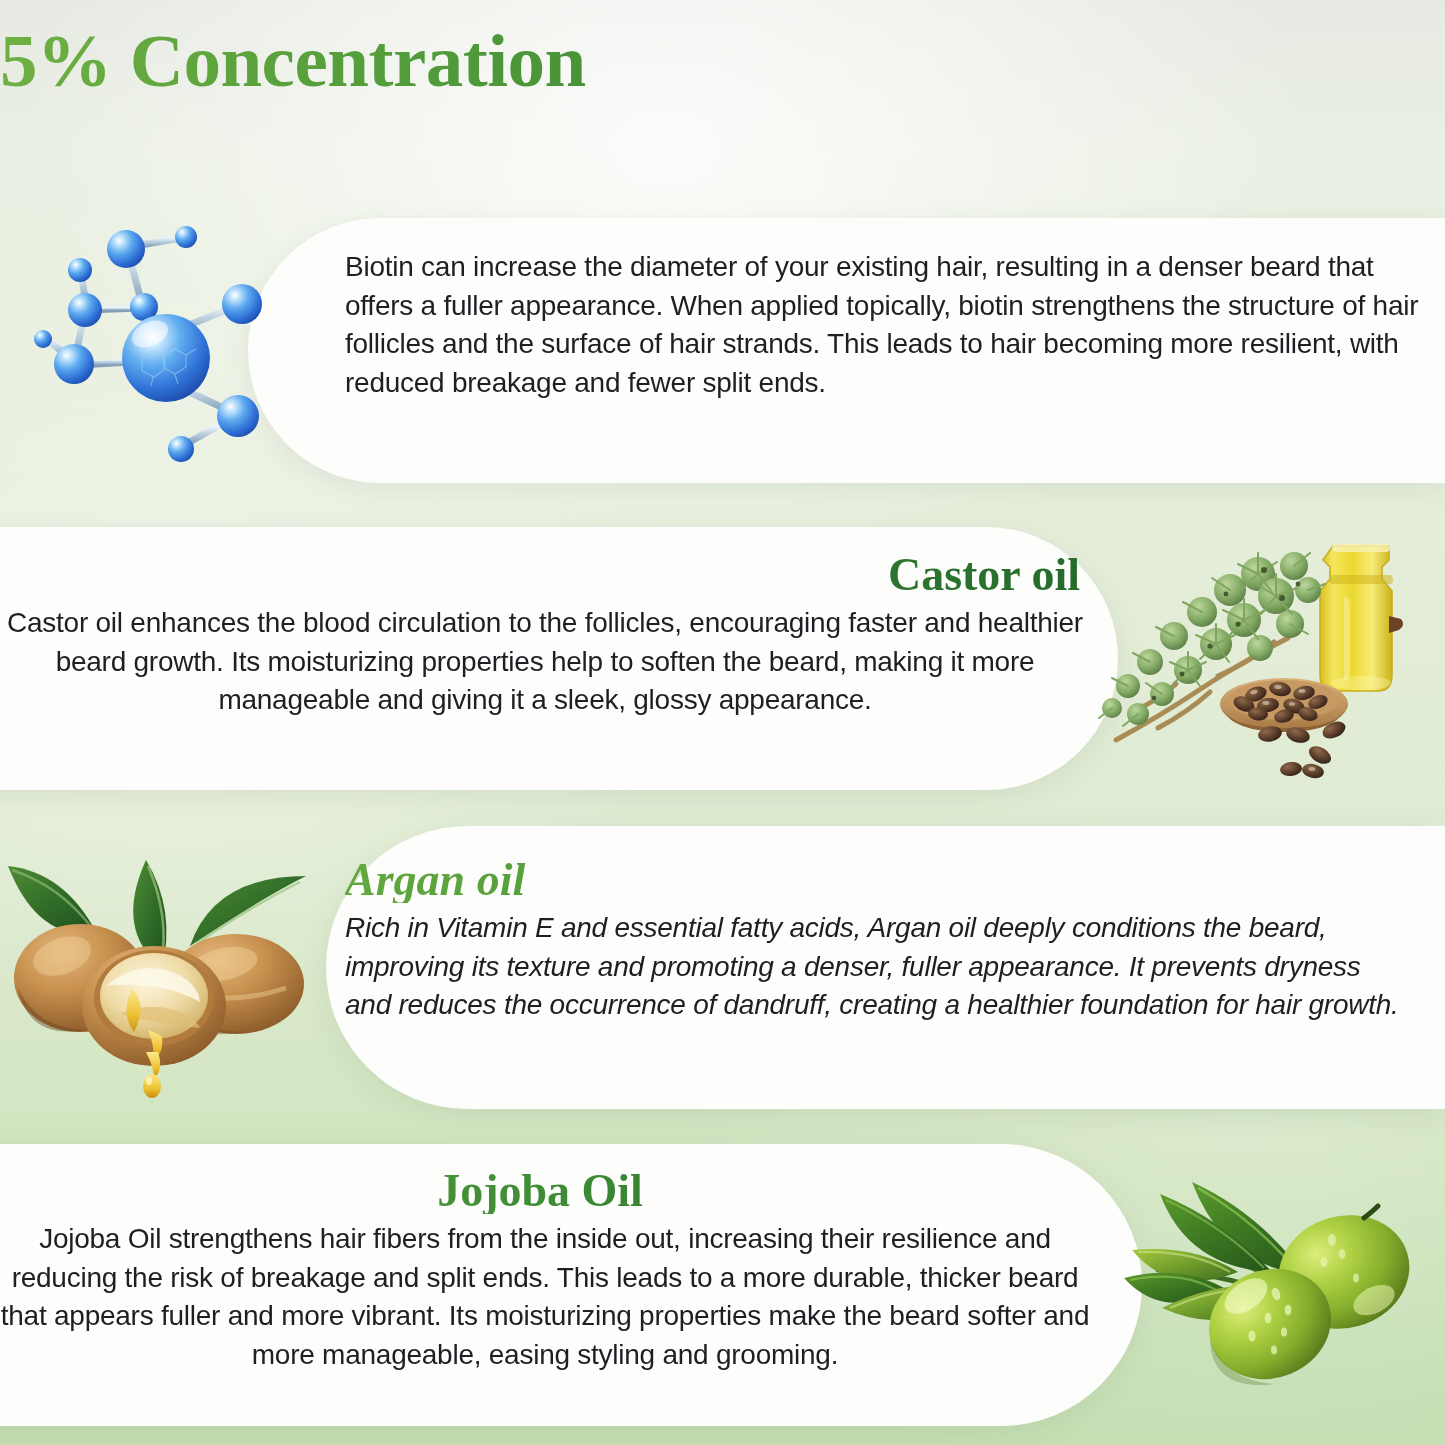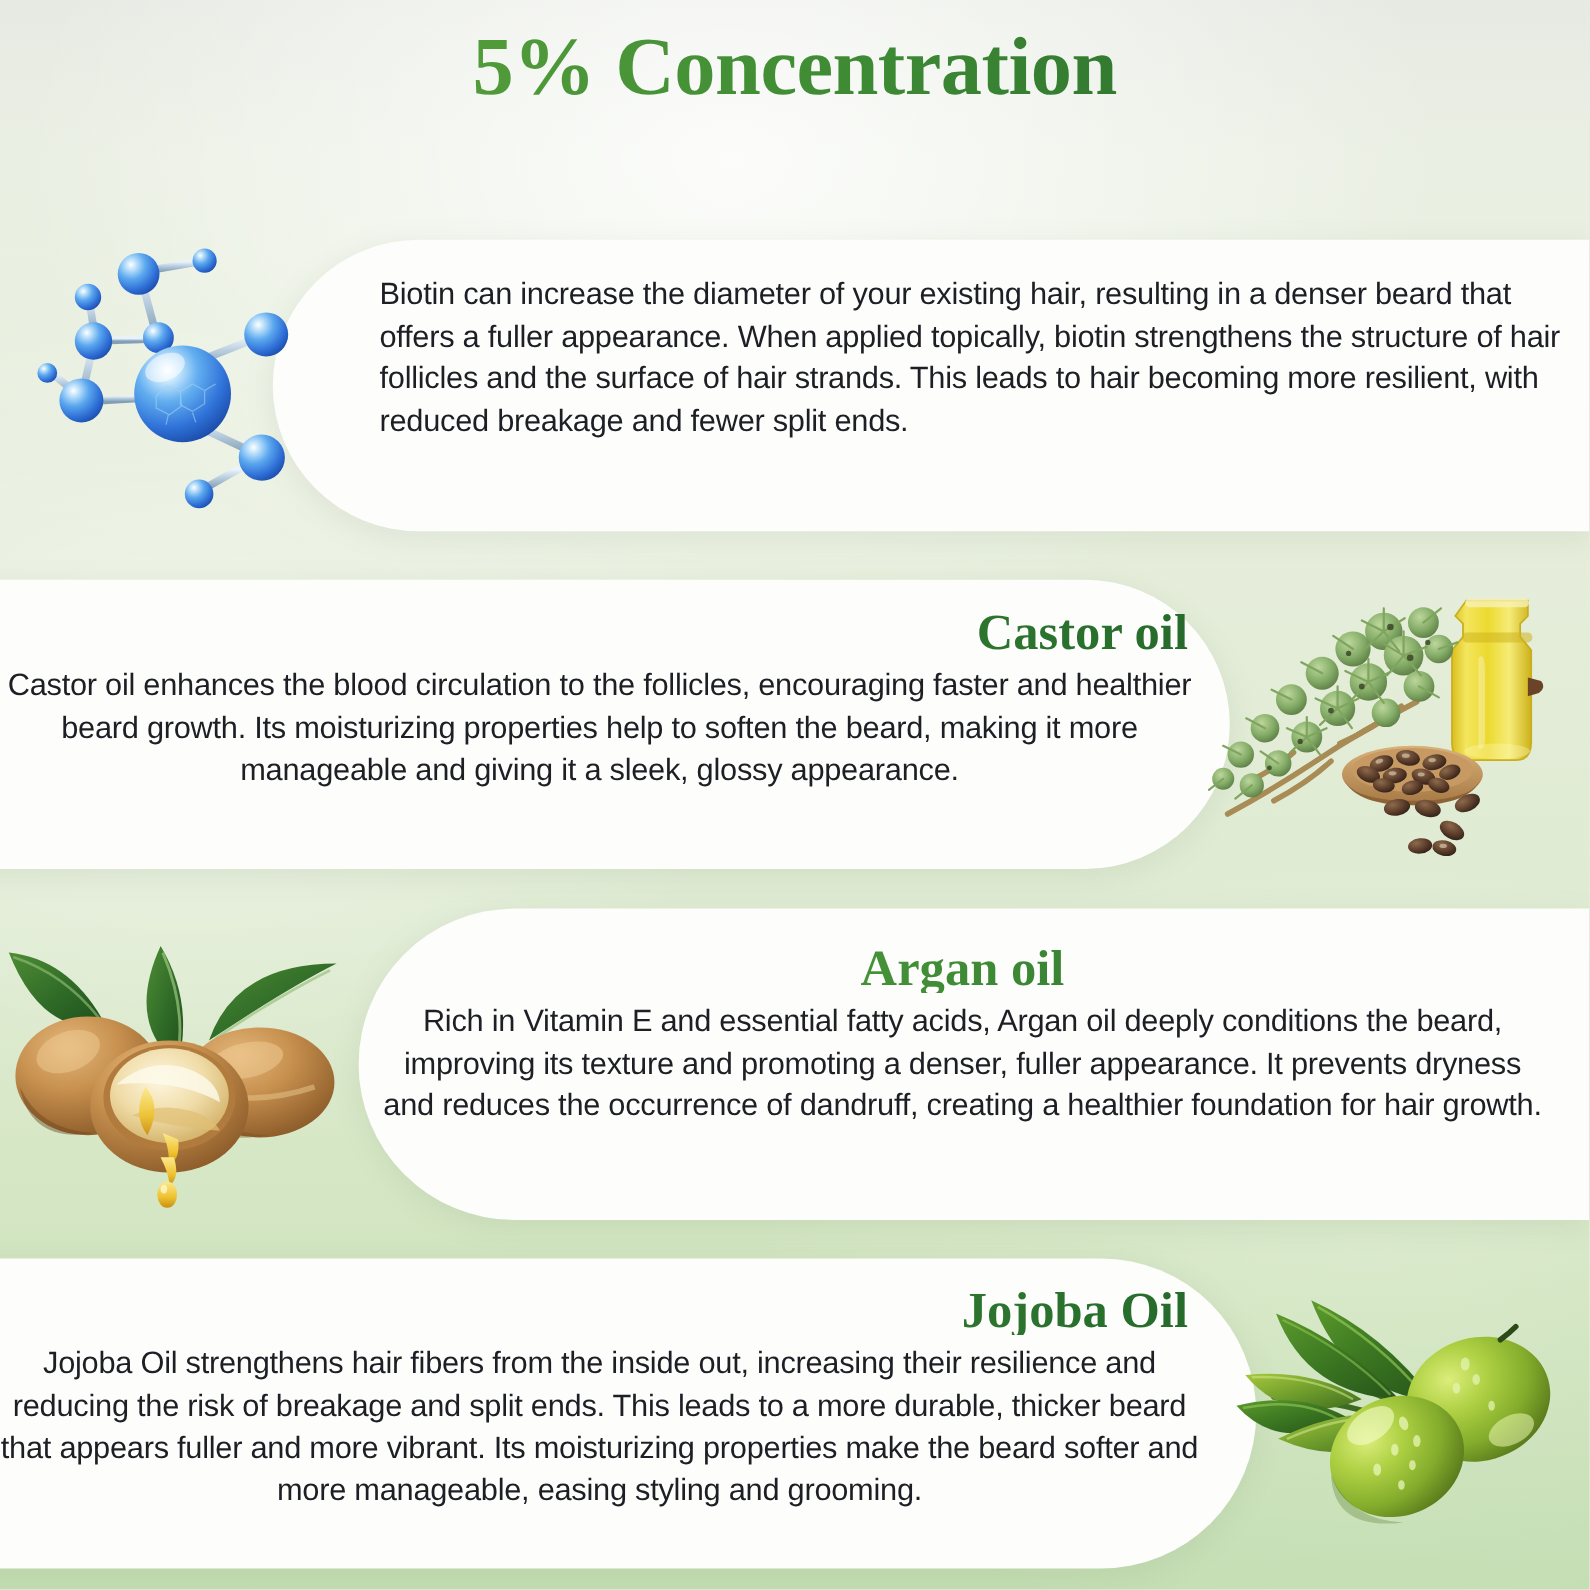--- a/index.html
+++ b/index.html
@@ -27,21 +27,21 @@
   #poster::before{
     content:"";position:absolute;inset:0;pointer-events:none;
     background:
       radial-gradient(ellipse 900px 620px at 46% 10%, rgba(255,255,255,0.85) 0%, rgba(255,255,255,0.0) 72%),
       radial-gradient(ellipse 760px 520px at 12% 44%, rgba(255,255,255,0.42) 0%, rgba(255,255,255,0) 70%),
       radial-gradient(ellipse 820px 560px at 86% 78%, rgba(255,255,255,0.18) 0%, rgba(255,255,255,0) 70%);
   }
 
   
   .title-wrap{
-    position:absolute;left:0;top:22px;width:1445px;text-align:center;z-index:6;
+    position:absolute;left:0;top:22px;width:1445px;text-align:left;z-index:6;
   }
   .title-line{
     font-family:"Liberation Serif","DejaVu Serif",serif;
     font-weight:bold;
     letter-spacing:-0.5px;
     line-height:1.03;
     background:linear-gradient(100deg,#6fb043 0%,#57a03c 22%,#3d8a34 55%,#2d7030 80%,#24622c 100%);
     -webkit-background-clip:text;background-clip:text;
     color:transparent;-webkit-text-fill-color:transparent;
   }
@@ -86,23 +86,23 @@
     font-size:28px;line-height:1.375;
     color:#1d1f24;
     margin:0;
     letter-spacing:-0.25px;
   }
 
   
   .t-biotin{left:345px;top:248px;width:1075px;text-align:left;}
   .t-castor{left:0px;top:552px;width:1090px;text-align:center;}
   .t-castor .heading{text-align:right;padding-right:10px;}
-  .t-argan{left:345px;top:857px;width:1060px;text-align:center;}
+  .t-argan{left:345px;top:857px;width:1060px;text-align:left;font-style:italic;}
   .t-jojoba{left:0px;top:1168px;width:1090px;text-align:center;}
-  .t-jojoba .heading{text-align:right;padding-right:10px;}
+  .t-jojoba .heading{text-align:center;padding-right:10px;}
 
   
   .art{position:absolute;z-index:4;}
   .art svg{display:block;}
   .a-molecule{left:18px;top:222px;width:280px;height:245px;}
   .a-castor{left:1098px;top:528px;width:347px;height:262px;}
   .a-argan{left:-4px;top:838px;width:332px;height:262px;}
   .a-jojoba{left:1118px;top:1128px;width:327px;height:295px;}
 </style>
 </head>

